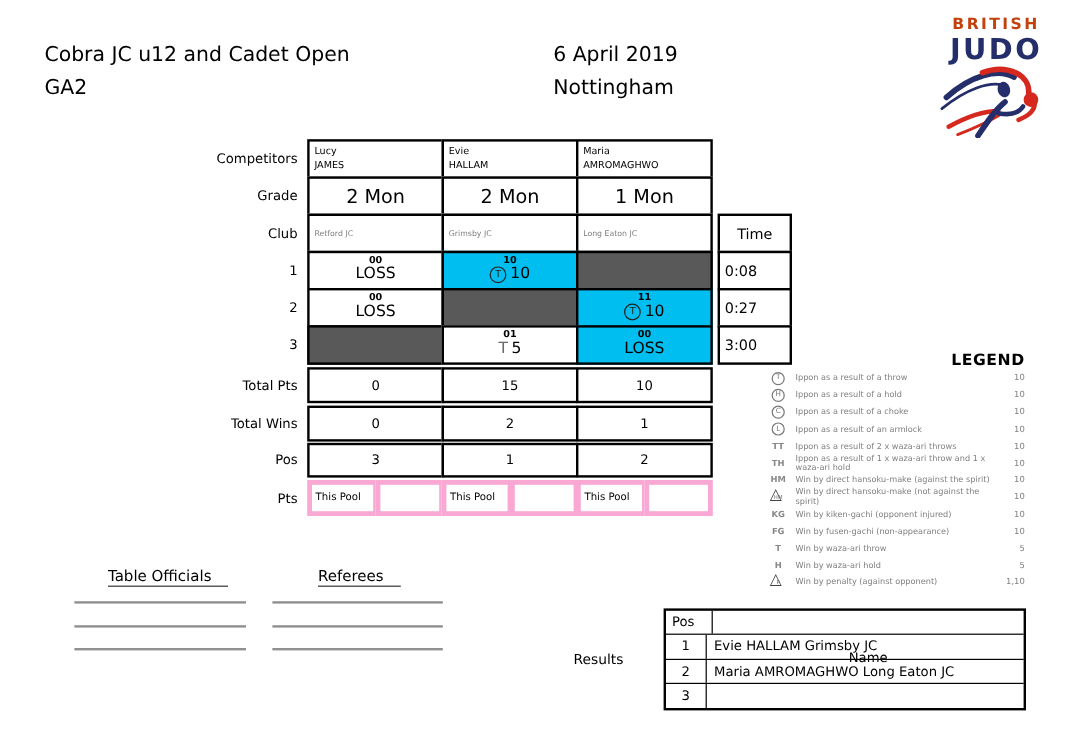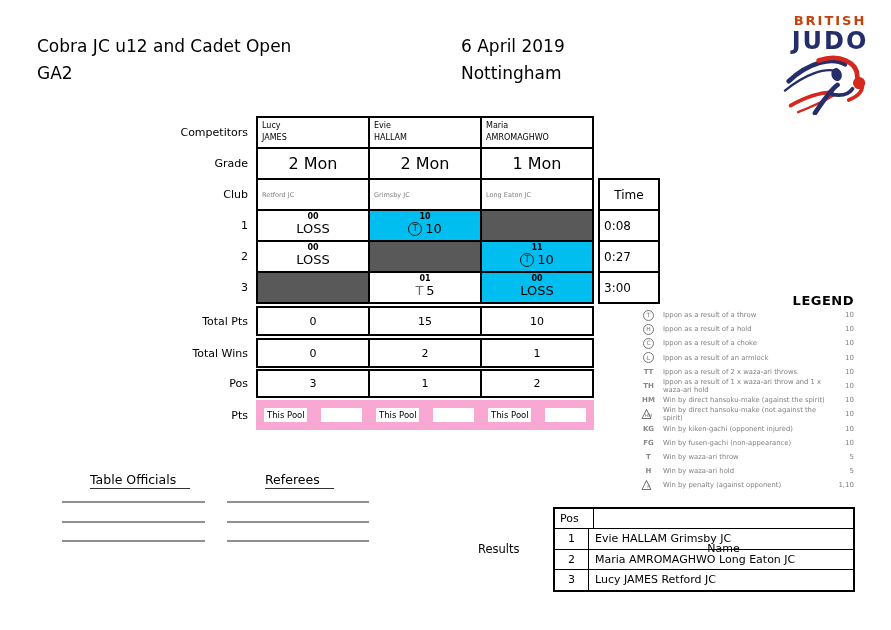--- a/index.html
+++ b/index.html
@@ -41,21 +41,21 @@
   .mcode{text-align:center;font-size:8px;font-weight:bold;line-height:1;margin-top:2px;}
   .mres{text-align:center;font-size:13px;line-height:1.1;margin-top:1px;
         display:flex;align-items:center;justify-content:center;gap:3px;}
   .circ-sym{display:inline-flex;width:12px;height:12px;border:1.5px solid #222;border-radius:50%;
         font-size:8px;align-items:center;justify-content:center;line-height:1;color:#222;}
   .plain-sym{color:#6a6a6a;}
   .num-cell{display:flex;align-items:center;justify-content:center;font-size:11px;}
   .timebox{left:598px;width:62px;border:2px solid #000;background:#fff;}
   .time-hdr{display:flex;align-items:center;justify-content:center;font-size:12px;}
   .time-val{display:flex;align-items:center;font-size:12px;padding-left:4px;}
-  .ptscell{border:8px solid #f9a8d4;background:#fff;display:flex;align-items:center;}
+  .ptscell{border:4px solid #f9a8d4;background:#fff;display:flex;align-items:center;}
   .thispool{font-size:8.5px;padding-left:3px;}
 
   
   .legend{left:640px;top:293px;width:214px;}
   .lg-title{text-align:right;font-size:13px;font-weight:bold;letter-spacing:0.5px;margin-bottom:0;}
   .lg-item{display:flex;align-items:center;height:14.2px;}
   .lg-ic{width:17px;display:flex;justify-content:center;align-items:center;flex-shrink:0;}
   .lg-circle{display:inline-flex;width:9px;height:9px;border:1px solid #777;border-radius:50%;
         color:#777;font-size:6px;align-items:center;justify-content:center;line-height:1;}
   .lg-txtsym{color:#888;font-size:7px;font-weight:bold;}
@@ -337,15 +337,14 @@
   <div class="res-row rr">
     <div class="res-pos">1</div>
     <div class="res-name">Evie HALLAM Grimsby JC</div>
   </div>
   <div class="res-row rr">
     <div class="res-pos">2</div>
     <div class="res-name">Maria AMROMAGHWO Long Eaton JC</div>
   </div>
   <div class="res-row rr">
     <div class="res-pos">3</div>
-    <div class="res-name">Lucy JAMES Retford JC</div>
   </div>
 </div>
 
 </body></html>

